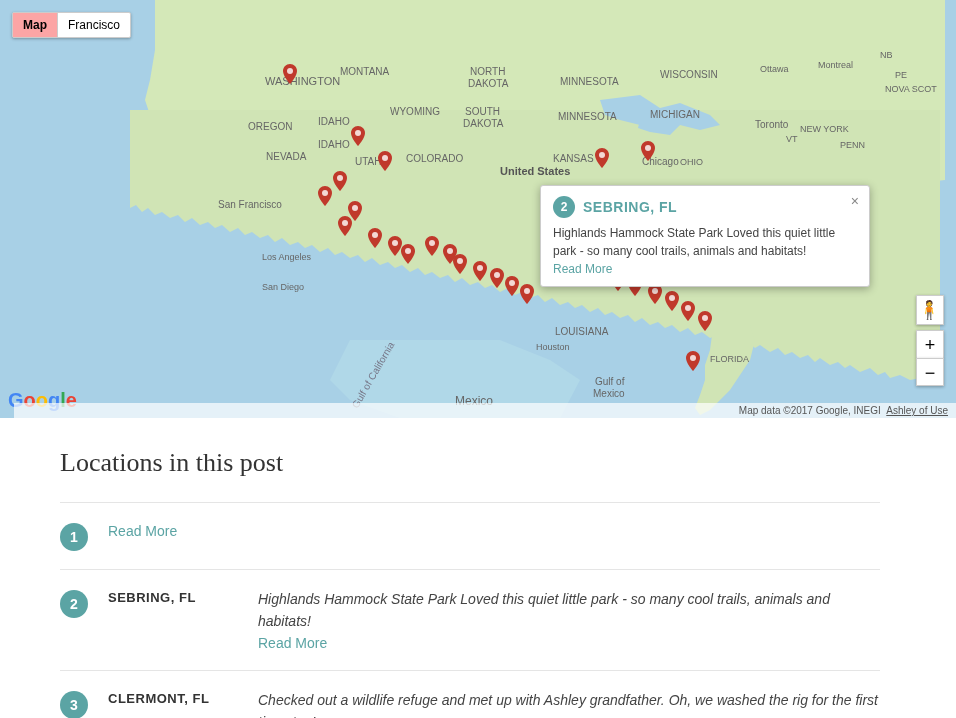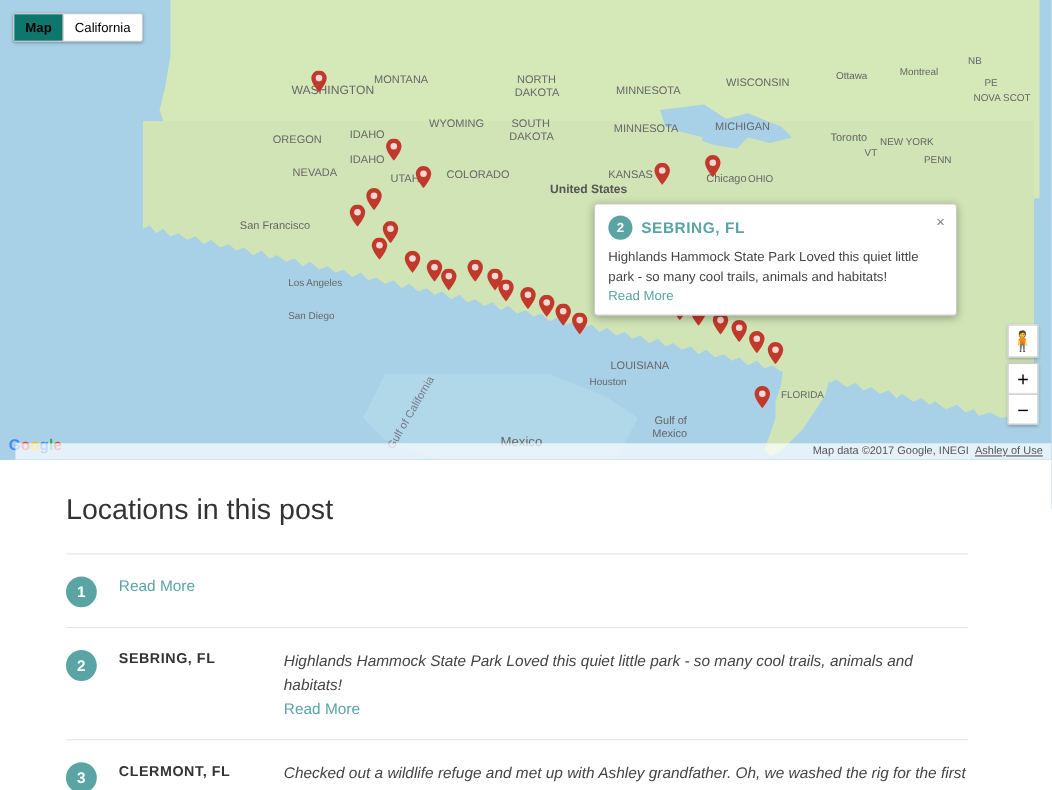--- a/index.html
+++ b/index.html
@@ -34,21 +34,21 @@
       box-shadow: 0 1px 3px rgba(0,0,0,0.3);
     }
     .map-type-btn {
       padding: 5px 10px;
       font-size: 12px;
       cursor: pointer;
       border: none;
       background: transparent;
     }
     .map-type-btn.active {
-      background: #0f766e;
+      background: #fca5a5;
       font-weight: bold;
     }
     .map-type-divider {
       width: 1px;
       background: #ccc;
     }
 
     .map-zoom-controls {
       position: absolute;
       right: 12px;
@@ -101,21 +101,21 @@
       font-size: 10px;
       color: #555;
       z-index: 10;
       margin-left: 14px;
     }
     .google-logo {
       position: absolute;
       bottom: 6px;
       left: 8px;
       z-index: 10;
-      font-size: 14px;
+      font-size: 20px;
       font-weight: bold;
     }
     .google-logo span.g { color: #4285F4; }
     .google-logo span.o1 { color: #EA4335; }
     .google-logo span.o2 { color: #FBBC05; }
     .google-logo span.g2 { color: #4285F4; }
     .google-logo span.l { color: #34A853; }
     .google-logo span.e { color: #EA4335; }
 
     
@@ -194,20 +194,21 @@
     
     .locations-section {
       padding: 30px 20px 30px 60px;
       max-width: 900px;
     }
     .locations-title {
       font-size: 26px;
       font-weight: normal;
       color: #333;
       margin-bottom: 24px;
+      font-family: Liberation Serif, serif;
     }
     .location-item {
       display: flex;
       align-items: flex-start;
       padding: 18px 0;
       border-bottom: 1px solid #e5e5e5;
     }
     .location-item:first-child {
       border-top: 1px solid #e5e5e5;
     }
@@ -320,21 +321,21 @@
     <text x="710" y="362" font-size="9" fill="#666" font-family="Arial">FLORIDA</text>
     <text x="595" y="385" font-size="10" fill="#666" font-family="Arial">Gulf of</text>
     <text x="593" y="397" font-size="10" fill="#666" font-family="Arial">Mexico</text>
     <text x="455" y="405" font-size="12" fill="#666" font-family="Arial">Mexico</text>
     <text x="335" y="370" font-size="10" fill="#778" font-family="Arial" transform="rotate(-60 380 370)">Gulf of California</text>
   </svg>
 
   <div class="map-type-control">
     <button class="map-type-btn active">Map</button>
     <div class="map-type-divider"></div>
-    <button class="map-type-btn">California</button>
+    <button class="map-type-btn">Francisco</button>
   </div>
 
   <div class="pin" style="left:290px; top:88px">
     <svg viewBox="0 0 18 24" fill="none" xmlns="http://www.w3.org/2000/svg">
       <path d="M9 0C5.13 0 2 3.13 2 7c0 5.25 7 13 7 13s7-7.75 7-13c0-3.87-3.13-7-7-7z" fill="#c0392b"></path>
       <circle cx="9" cy="7" r="3" fill="#fff" opacity="0.8"></circle>
     </svg>
   </div>
 
   <div class="pin" style="left:358px; top:150px">

